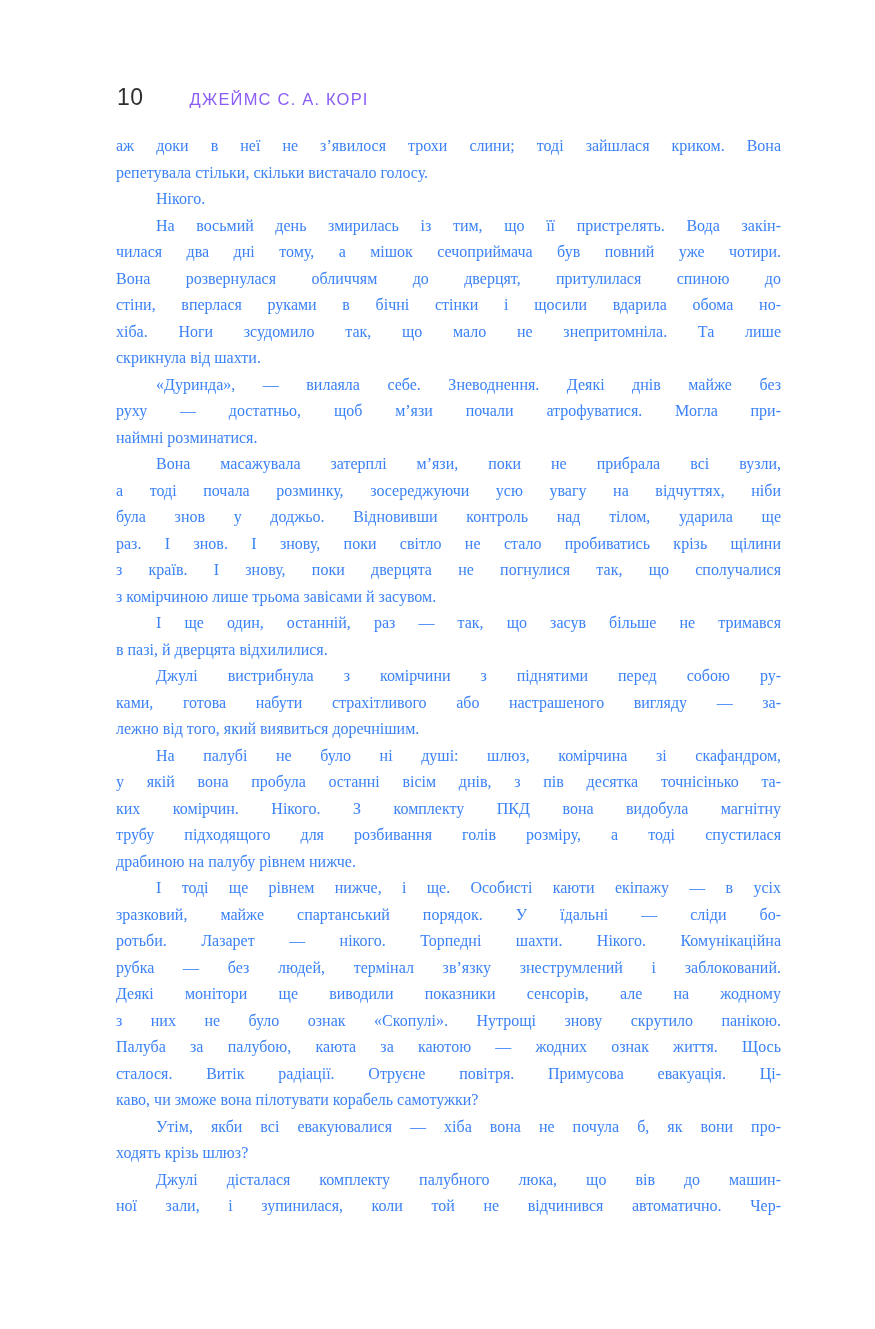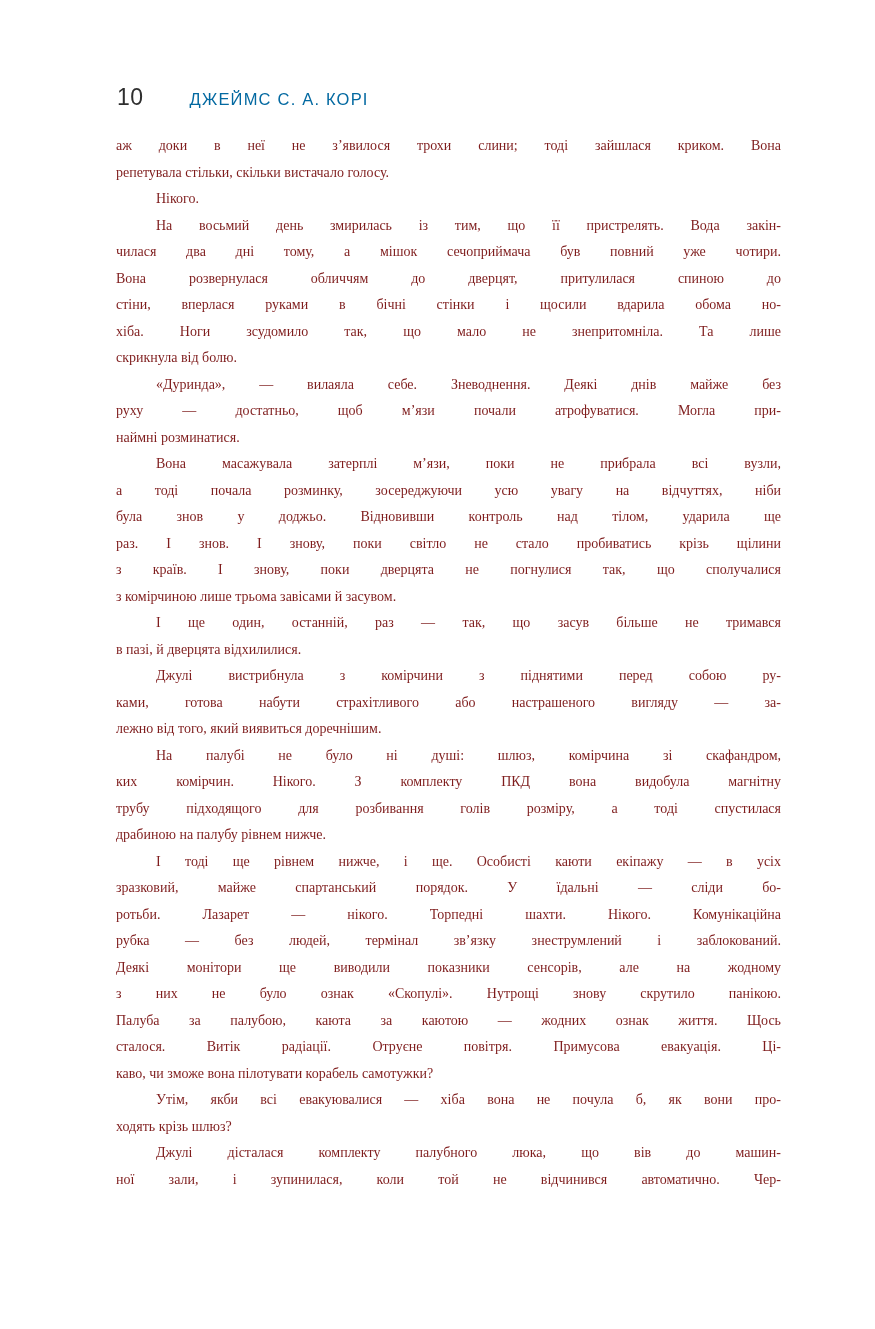--- a/index.html
+++ b/index.html
@@ -27,30 +27,30 @@
     color: #353535;
   }
   #page-number {
     font-size: 23px;
     letter-spacing: 0.5px;
     color: #2e2e2e;
   }
   #running-header {
     font-size: 16.5px;
     letter-spacing: 1.2px;
-    color: #0369a1;
+    color: #8b5cf6;
   }
   
   #body-text {
     position: absolute;
     left: 116px;
     top: 133px;
     width: 665px;
-    font-size: 14px;
-    color: #7f1d1d;
+    font-size: 16px;
+    color: #3b82f6;
   }
   .line {
     height: 26.5px;
     line-height: 26.5px;
     text-align: justify;
     text-align-last: justify;
     white-space: normal;
     overflow: visible;
   }
   .line.end {
@@ -74,36 +74,37 @@
 
   <div id="body-text">
       <div class="line"><span class="seg">аж доки в неї не з’явилося трохи слини; тоді зайшлася криком. Вона</span></div>
       <div class="line end"><span class="seg">репетувала стільки, скільки вистачало голосу.</span></div>
       <div class="line indent end"><span class="seg">Нікого.</span></div>
       <div class="line indent"><span class="seg">На восьмий день змирилась із тим, що її пристрелять. Вода закін-</span></div>
       <div class="line"><span class="seg">чилася два дні тому, а мішок сечоприймача був повний уже чотири.</span></div>
       <div class="line"><span class="seg">Вона розвернулася обличчям до дверцят, притулилася спиною до</span></div>
       <div class="line"><span class="seg">стіни, вперлася руками в бічні стінки і щосили вдарила обома но-</span></div>
       <div class="line"><span class="seg">хіба. Ноги зсудомило так, що мало не знепритомніла. Та лише</span></div>
-      <div class="line end"><span class="seg">скрикнула від болю.</span></div>
+      <div class="line end"><span class="seg">скрикнула від шахти.</span></div>
       <div class="line indent"><span class="seg it">«Дуринда»,</span><span class="seg"> — вилаяла себе. Зневоднення. Деякі днів майже без</span></div>
       <div class="line"><span class="seg">руху — достатньо, щоб м’язи почали атрофуватися. Могла при-</span></div>
       <div class="line end"><span class="seg">наймні розминатися.</span></div>
       <div class="line indent"><span class="seg">Вона масажувала затерплі м’язи, поки не прибрала всі вузли,</span></div>
       <div class="line"><span class="seg">а тоді почала розминку, зосереджуючи усю увагу на відчуттях, ніби</span></div>
       <div class="line"><span class="seg">була знов у доджьо. Відновивши контроль над тілом, ударила ще</span></div>
       <div class="line"><span class="seg">раз. І знов. І знову, поки світло не стало пробиватись крізь щілини</span></div>
       <div class="line"><span class="seg">з країв. І знову, поки дверцята не погнулися так, що сполучалися</span></div>
       <div class="line end"><span class="seg">з комірчиною лише трьома завісами й засувом.</span></div>
       <div class="line indent"><span class="seg">І ще один, останній, раз — так, що засув більше не тримався</span></div>
       <div class="line end"><span class="seg">в пазі, й дверцята відхилилися.</span></div>
       <div class="line indent"><span class="seg">Джулі вистрибнула з комірчини з піднятими перед собою ру-</span></div>
       <div class="line"><span class="seg">ками, готова набути страхітливого або настрашеного вигляду — за-</span></div>
       <div class="line end"><span class="seg">лежно від того, який виявиться доречнішим.</span></div>
       <div class="line indent"><span class="seg">На палубі не було ні душі: шлюз, комірчина зі скафандром,</span></div>
+      <div class="line"><span class="seg">у якій вона пробула останні вісім днів, з пів десятка точнісінько та-</span></div>
       <div class="line"><span class="seg">ких комірчин. Нікого. З комплекту ПКД вона видобула магнітну</span></div>
       <div class="line"><span class="seg">трубу підходящого для розбивання голів розміру, а тоді спустилася</span></div>
       <div class="line end"><span class="seg">драбиною на палубу рівнем нижче.</span></div>
       <div class="line indent"><span class="seg">І тоді ще рівнем нижче, і ще. Особисті каюти екіпажу — в усіх</span></div>
       <div class="line"><span class="seg">зразковий, майже спартанський порядок. У їдальні — сліди бо-</span></div>
       <div class="line"><span class="seg">ротьби. Лазарет — нікого. Торпедні шахти. Нікого. Комунікаційна</span></div>
       <div class="line"><span class="seg">рубка — без людей, термінал зв’язку знеструмлений і заблокований.</span></div>
       <div class="line"><span class="seg">Деякі монітори ще виводили показники сенсорів, але на жодному</span></div>
       <div class="line"><span class="seg">з них не було ознак «Скопулі». Нутрощі знову скрутило панікою.</span></div>
       <div class="line"><span class="seg">Палуба за палубою, каюта за каютою — жодних ознак життя. Щось</span></div>

